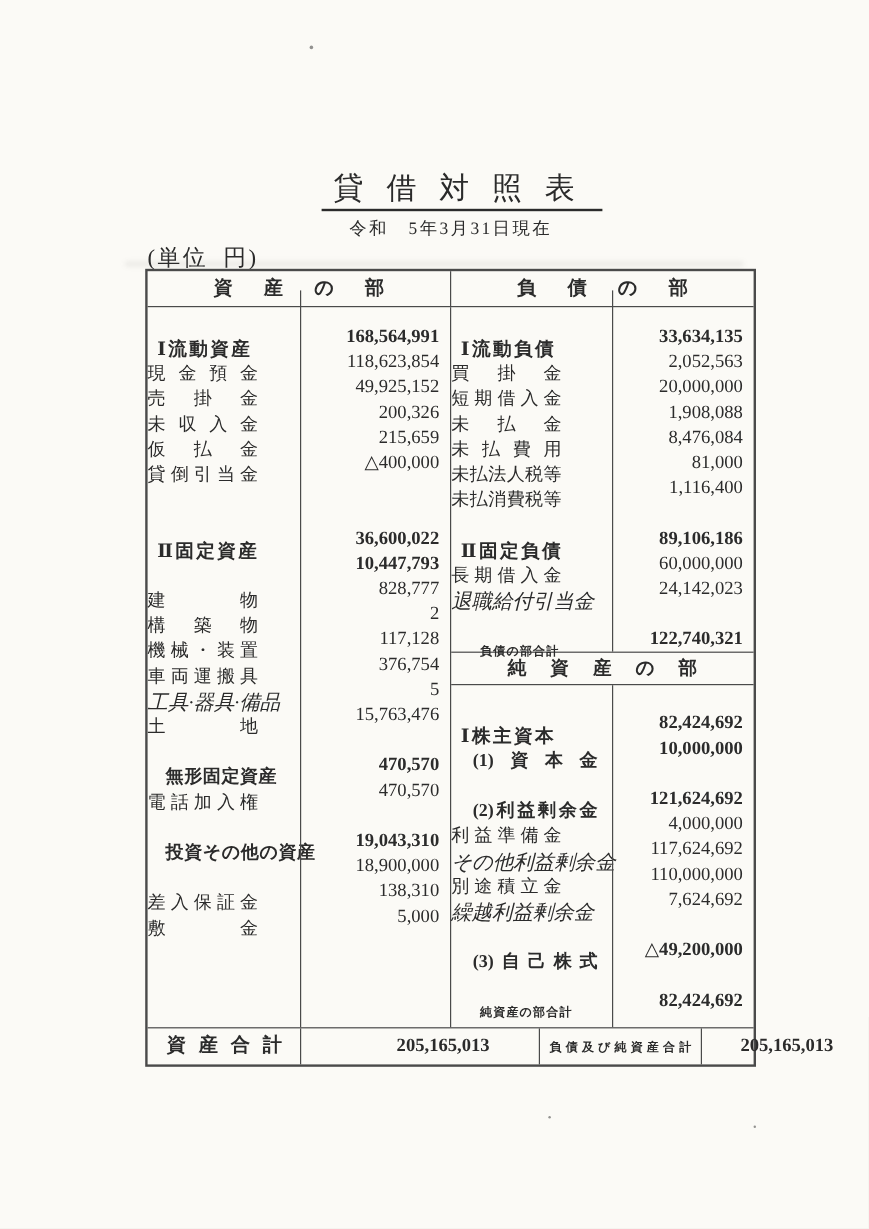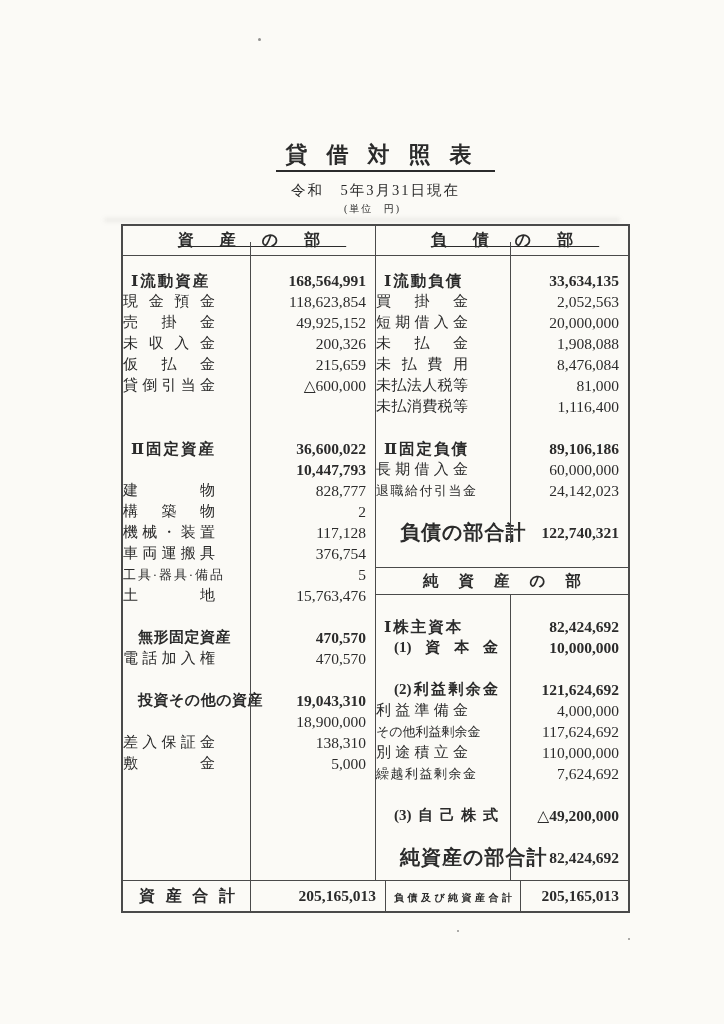--- a/index.html
+++ b/index.html
@@ -9,38 +9,38 @@
   body{
     width:724px;height:1024px;background:#e9e7e2;
     font-family:"Liberation Serif","DejaVu Serif",serif;
     color:var(--ink);
   }
   .page{position:relative;width:724px;height:1024px;background:var(--paper);overflow:hidden;}
 
   
   .title{
     position:absolute;top:140px;left:123px;width:505px;
-    text-align:center;font-size:22px;font-weight:bold;letter-spacing:19px;
+    text-align:center;font-size:25px;font-weight:normal;letter-spacing:19px;
   }
   .title span{border-bottom:2px solid var(--ink);padding:0 4px 3px 10px;margin-right:-19px;}
   .date{
     position:absolute;top:181px;left:123px;width:505px;
     text-align:center;font-size:14.5px;letter-spacing:2px;word-spacing:12px;
   }
   .unit{
     position:absolute;top:202px;left:123px;width:499px;
-    text-align:center;font-size:10px;letter-spacing:2px;word-spacing:6px;
+    text-align:left;font-size:19px;letter-spacing:2px;word-spacing:6px;
   }
 
   
   .bs-table{
     position:absolute;top:224px;left:121px;width:505px;
     border:2px solid var(--line);background:transparent;
   }
-  .hdr-row{display:flex;height:29px;border-bottom:1.5px solid var(--line);text-decoration:underline;}
+  .hdr-row{display:flex;height:29px;border-bottom:1.5px solid var(--line);}
   .hdr{
     flex:0 0 252px;display:flex;align-items:center;justify-content:center;
     font-size:16px;font-weight:bold;letter-spacing:26px;text-indent:26px;
   }
   .hdr.right{flex:1 1 auto;border-left:1.5px solid var(--line);}
 
   .body-row{display:flex;align-items:stretch;}
   .half{flex:0 0 252px;position:relative;}
   .half.right-body{flex:1 1 auto;border-left:1.5px solid var(--line);display:flex;flex-direction:column;}
 
@@ -51,40 +51,40 @@
   }
   .left-body::after{left:127px;top:-14px;}
   .rows.liab::after{left:134px;top:-14px;}
   .rows.net::after{left:134px;}
   .rows.liab{padding-top:14px;}
   .rows.net{padding-bottom:12px;}
 
   .band{
     height:26px;border-top:1.5px solid var(--line);border-bottom:1.5px solid var(--line);
     display:flex;align-items:center;justify-content:center;
-    font-size:15.5px;font-weight:bold;letter-spacing:20px;text-indent:20px;margin-top:24px;
+    font-size:15.5px;font-weight:bold;letter-spacing:20px;text-indent:20px;
   }
 
   .row{display:flex;height:21px;line-height:21px;}
-  .lcell{flex:0 0 127px;overflow:visible;white-space:nowrap;}
+  .lcell{flex:0 0 127px;overflow:visible;white-space:nowrap;margin-top:11px;}
   .right-body .lcell{flex:0 0 134px;}
   .vcell{flex:1 1 auto;text-align:right;padding-right:9px;font-size:15.5px;white-space:nowrap;}
 
   .row.sec .lcell{padding-left:8px;font-weight:bold;letter-spacing:2px;font-size:15.5px;}
   .row.sub .lcell{padding-left:15px;font-weight:bold;letter-spacing:0.5px;font-size:15px;}
-  .row.ttl .lcell{padding-left:24px;font-weight:bold;letter-spacing:1px;font-size:20px;}
+  .row.ttl .lcell{padding-left:24px;font-weight:bold;letter-spacing:1px;font-size:10px;}
   .row.num .lcell{padding-left:18px;font-weight:bold;font-size:15px;}
   .row.item .lcell{font-size:15px;}
   .row.sec .vcell,.row.sub .vcell,.row.num .vcell,.row.ttl .vcell{font-weight:bold;}
 
   .jlab{display:inline-block;width:92px;text-align:justify;text-align-last:justify;}
-  .jlab.compact{width:100px;font-size:13px;letter-spacing:0;}
+  .jlab.compact{width:100px;font-size:17px;letter-spacing:0;font-style:italic;}
   .num-lab{display:inline-block;width:104px;text-align:justify;text-align-last:justify;}
 
-  .total-row{display:flex;height:30px;line-height:30px;border-top:1.5px solid var(--line);}
+  .total-row{display:flex;height:30px;line-height:30px;border-top:1.5px solid var(--line);gap:32px;}
   .total-row .c1{flex:0 0 127px;border-right:1px solid var(--line);}
   .total-row .c2{flex:0 0 125px;}
   .total-row .c3{flex:0 0 134px;border-left:1.5px solid var(--line);border-right:1px solid var(--line);}
   .total-row .c4{flex:1 1 auto;}
   .total-row .lblc{white-space:nowrap;}
   .total-row .valc{text-align:right;padding-right:9px;font-size:15.5px;font-weight:bold;}
   .tlab{display:inline-block;text-align:justify;text-align-last:justify;font-weight:bold;}
   .tlab.assets{width:96px;margin-left:16px;font-size:16px;}
   .tlab.liabnet{width:118px;margin-left:8px;font-size:10px;}
 
@@ -136,21 +136,21 @@
           <div class="row item">
             <div class="lcell"><span class="jlab">未収入金</span></div>
             <div class="vcell">200,326</div>
           </div>
           <div class="row item">
             <div class="lcell"><span class="jlab">仮払金</span></div>
             <div class="vcell">215,659</div>
           </div>
           <div class="row item">
             <div class="lcell"><span class="jlab">貸倒引当金</span></div>
-            <div class="vcell">△600,000</div>
+            <div class="vcell">△400,000</div>
           </div>
           <div class="row blank">
             <div class="lcell"></div>
             <div class="vcell"></div>
           </div>
           <div class="row blank">
             <div class="lcell"></div>
             <div class="vcell"></div>
           </div>
           <div class="row sec">

